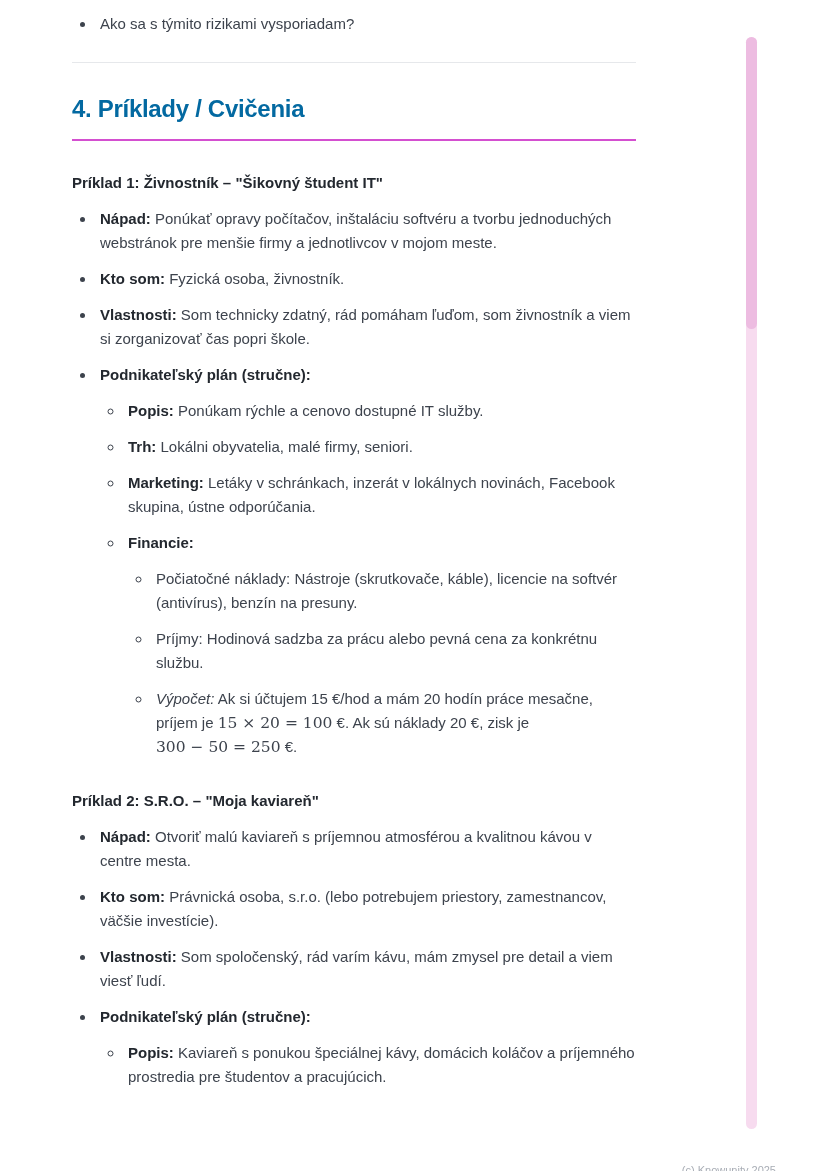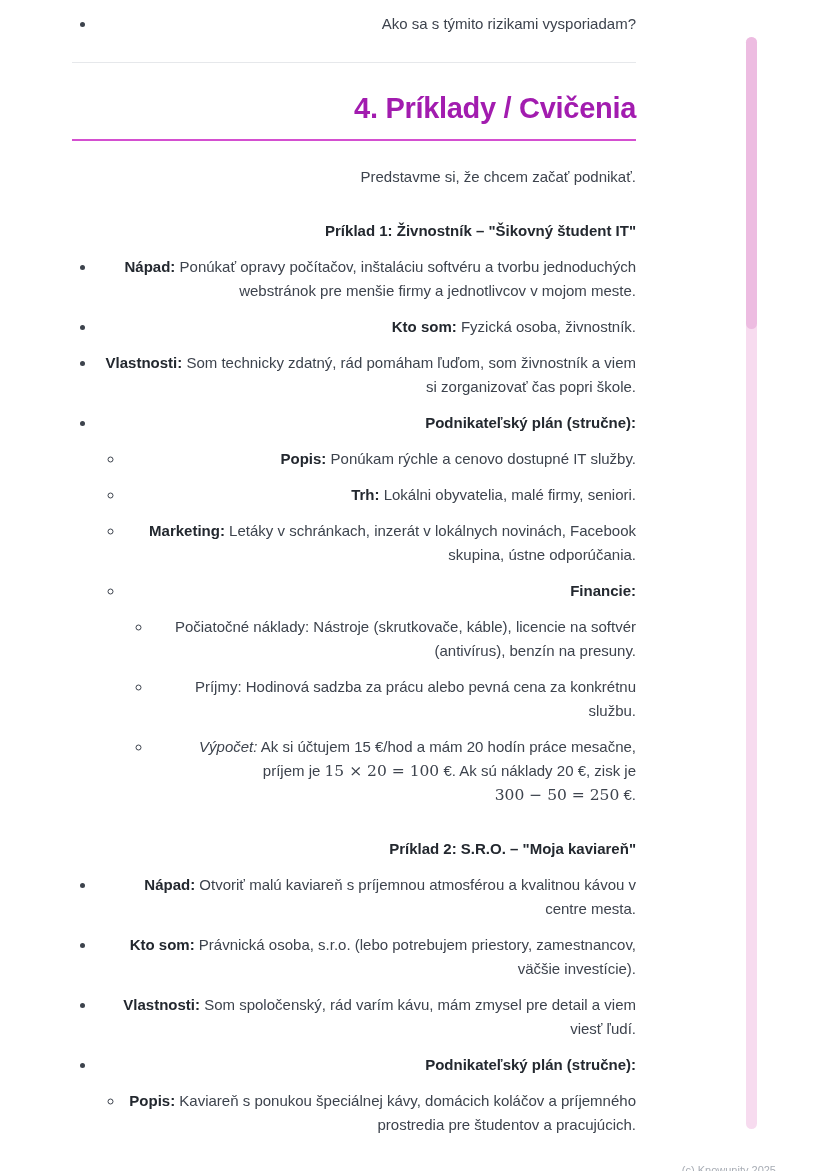--- a/index.html
+++ b/index.html
@@ -10,43 +10,42 @@
     font-family: "Liberation Sans", "DejaVu Sans", sans-serif;
     color: #3d434d;
     position: relative;
     overflow: hidden;
   }
   .content {
     position: absolute;
     left: 72px;
     top: 0;
     width: 564px;
-    text-align: right;
   }
   ul { margin: 0; padding-left: 24px; list-style-position: outside; }
   ul.l1 > li { list-style-type: disc; }
   ul.l2 > li, ul.l3 > li { list-style-type: circle; }
   li {
     font-size: 15px;
     line-height: 24px;
     margin: 12px 0;
     padding-left: 4px;
   }
   .top-list { margin-top: 42px; }
   .divider {
     border: none;
     border-top: 1px solid #e6e8eb;
     margin: 26px 0 0 0;
   }
   .heading {
     margin: 28px 0 0 0;
-    font-size: 29px;
+    font-size: 24px;
     line-height: 35px;
     font-weight: 700;
-    color: #a21caf;
+    color: #0369a1;
     letter-spacing: -0.3px;
   }
   .accent-rule {
     border: none;
     border-top: 2px solid #d44fd0;
     margin: 13px 0 0 0;
   }
   .intro {
     margin: 24px 0 0 0;
     font-size: 15px;
@@ -102,21 +101,20 @@
 
   <ul class="l1 top-list">
     <li><span>Ako sa s týmito rizikami vysporiadam?</span></li>
   </ul>
 
   <hr class="divider">
 
   <h1 class="heading">4. Príklady / Cvičenia</h1>
   <hr class="accent-rule">
 
-  <p class="intro">Predstavme si, že chcem začať podnikať.</p>
 
   <p class="example-title">Príklad 1: Živnostník – "Šikovný študent IT"</p>
 
   <ul class="l1">
     <li>
       <strong class="item-label">Nápad:</strong>
       <span>Ponúkať opravy počítačov, inštaláciu softvéru a tvorbu jednoduchých webstránok pre menšie firmy a jednotlivcov v mojom meste.</span>
     </li>
     <li>
       <strong class="item-label">Kto som:</strong>

